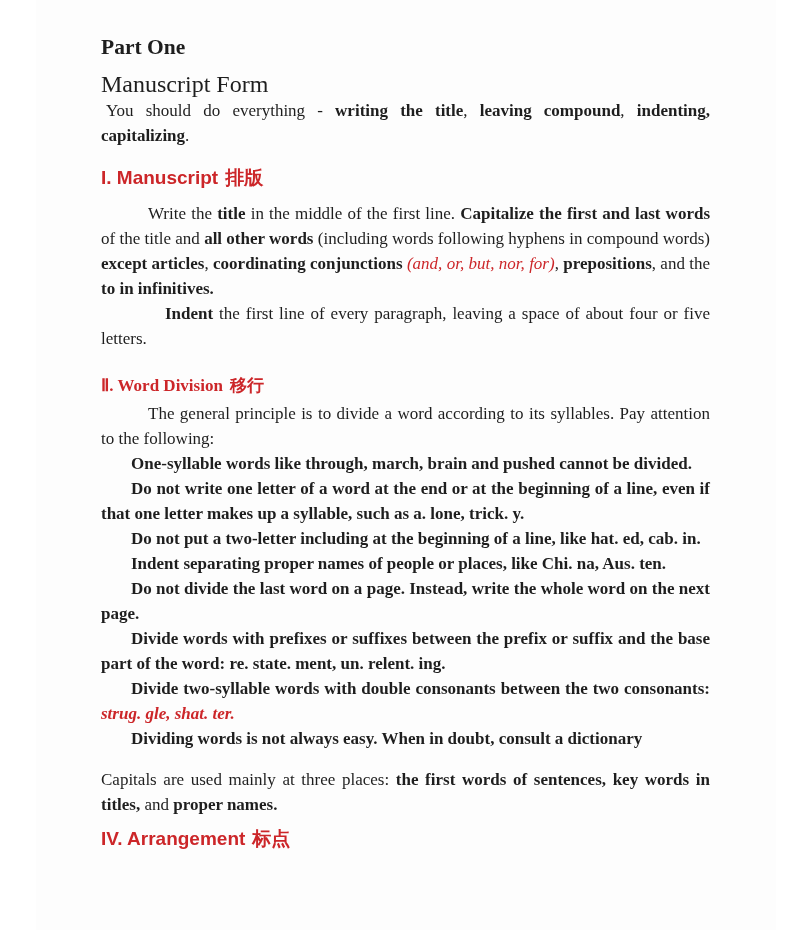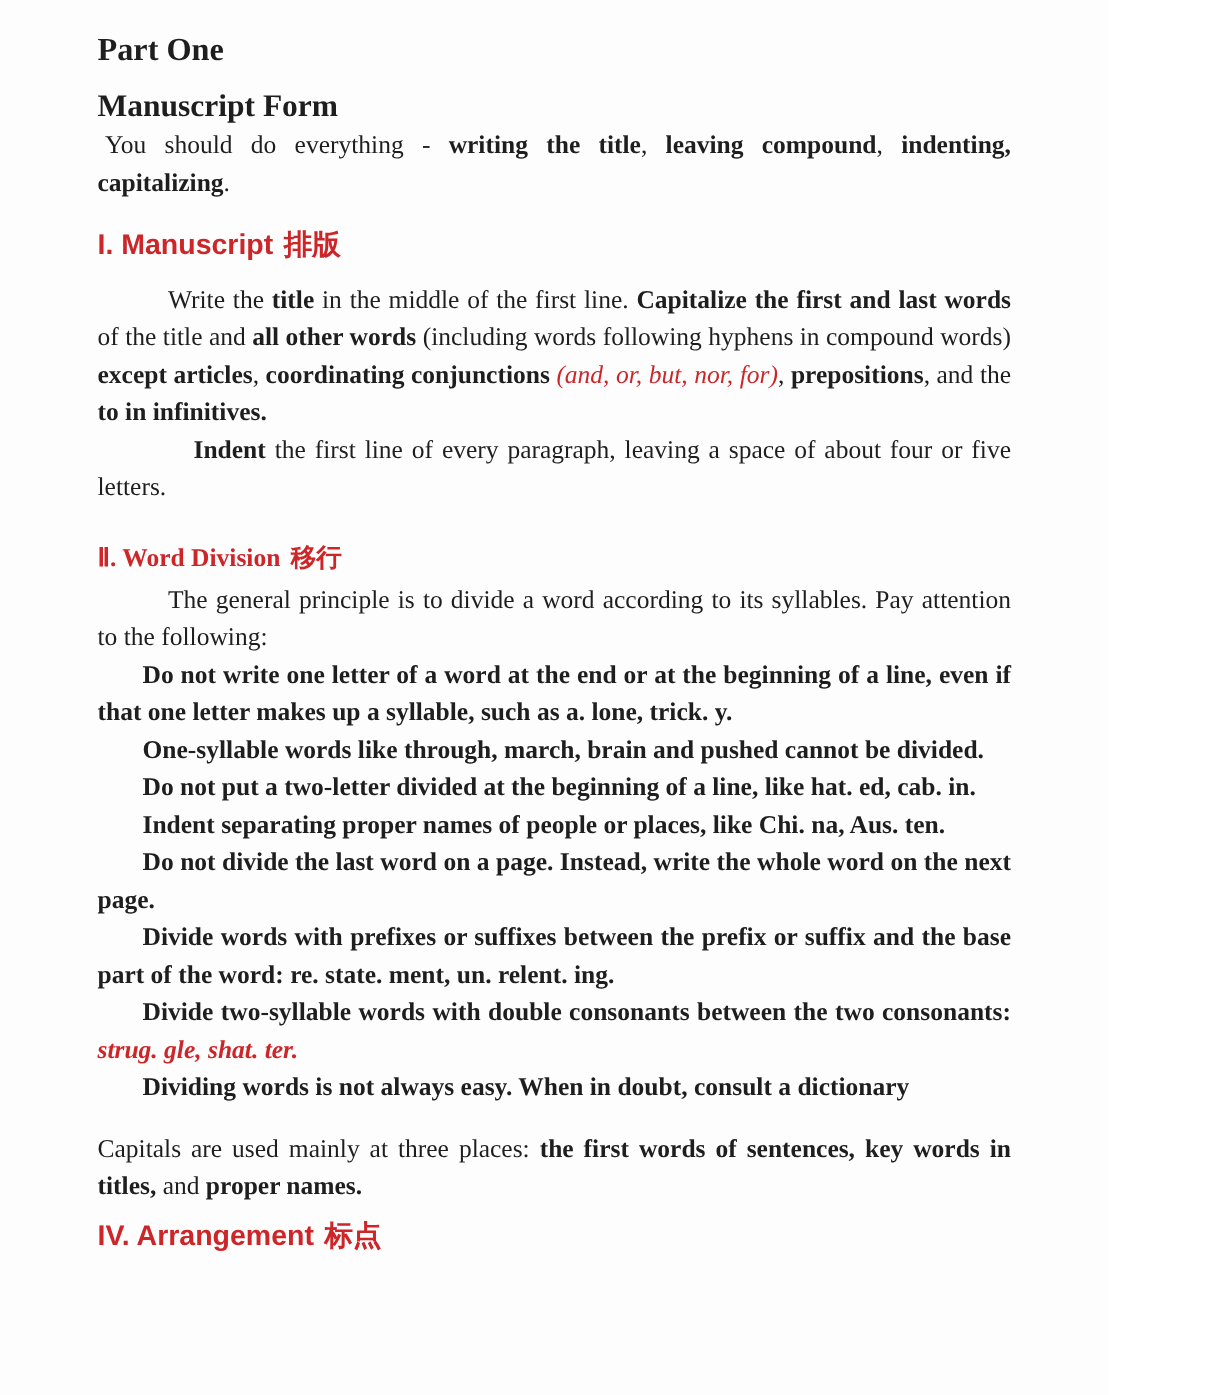--- a/index.html
+++ b/index.html
@@ -1,28 +1,29 @@
 <!DOCTYPE html>
 <html style="--accent-red: #cc2629; --text: #1e1e1e; --page-bg: #fdfdfd;"><head>
 <meta charset="utf-8">
 <style>
   :root { --accent-red: #cc2629; --text: #1e1e1e; --page-bg: #fdfdfd; }
   * { box-sizing: border-box; }
   html, body { margin: 0; padding: 0; background: #ffffff; }
   .page {
     width: 740px; height: 930px;
     background: var(--page-bg);
-    padding: 22px 66px 0 65px;
+    padding: 36px 66px 0 65px;
     font-family: "Liberation Serif", serif;
     font-size: 17px; line-height: 25px;
     color: var(--text);
     overflow: hidden;
+    margin-left: 36px;
   }
   h1.part { font-size: 21.5px; line-height: 22px; font-weight: bold; margin: 0 0 16px; }
-  h2.sub  { font-size: 21px; line-height: 20px; font-weight: bold; margin: 0 0 4px; }
+  h2.sub  { font-size: 24px; line-height: 20px; font-weight: normal; margin: 0 0 4px; }
   p { margin: 0; text-align: justify; }
   p.intro { text-indent: 5px; }
   .rh {
     font-family: "Liberation Sans", sans-serif;
     font-weight: bold; font-size: 19px; line-height: 20px;
     color: var(--accent-red);
     margin: 0; text-align: left;
   }
   .rh .cn { margin-left: 7px; }
   .rh1 { margin: 20px 0 13px; }
@@ -55,23 +56,23 @@
   <h3 class="rh rh1"><span>I. Manuscript</span><span class="cn">排版</span></h3>
 
   <p class="arr"><span>Write the </span><b>title</b><span> in the middle of the first line. </span><b>Capitalize the first and last words</b><span> of the title and </span><b>all other words</b><span> (including words following hyphens in compound words) </span><b>except articles</b><span>, </span><b>coordinating conjunctions</b><span> </span><i class="red-i">(and, or, but, nor, for)</i><span>, </span><b>prepositions</b><span>, and the </span><b>to in infinitives.</b></p>
 
   <p class="ind"><b>Indent</b><span> the first line of every paragraph, leaving a space of about four or five letters.</span></p>
 
   <h3 class="rh rh2h"><span>Ⅱ. Word Division</span><span class="cn">移行</span></h3>
 
   <p class="wdintro"><span>The general principle is to divide a word according to its syllables. Pay attention to the following:</span></p>
 
+  <p class="rule"><span>One-syllable words like through, march, brain and pushed cannot be divided.</span></p>
   <p class="rule"><span>Do not write one letter of a word at the end or at the beginning of a line, even if that one letter makes up a syllable, such as a. lone, trick. y.</span></p>
-  <p class="rule"><span>One-syllable words like through, march, brain and pushed cannot be divided.</span></p>
-  <p class="rule"><span>Do not put a two-letter divided at the beginning of a line, like hat. ed, cab. in.</span></p>
+  <p class="rule"><span>Do not put a two-letter including at the beginning of a line, like hat. ed, cab. in.</span></p>
   <p class="rule"><span>Indent separating proper names of people or places, like Chi. na, Aus. ten.</span></p>
   <p class="rule"><span>Do not divide the last word on a page. Instead, write the whole word on the next page.</span></p>
   <p class="rule"><span>Divide words with prefixes or suffixes between the prefix or suffix and the base part of the word: re. state. ment, un. relent. ing.</span></p>
   <p class="rule"><span>Divide two-syllable words with double consonants between the two consonants: </span><i class="red-i">strug. gle, shat. ter.</i></p>
   <p class="rule"><span>Dividing words is not always easy. When in doubt, consult a dictionary</span></p>
 
 
   <p class="cap"><span>Capitals are used mainly at three places: </span><b>the first words of sentences, key words in titles,</b><span> and </span><b>proper names.</b></p>
 
   <h3 class="rh rh4"><span>IV. Arrangement</span><span class="cn">标点</span></h3>

